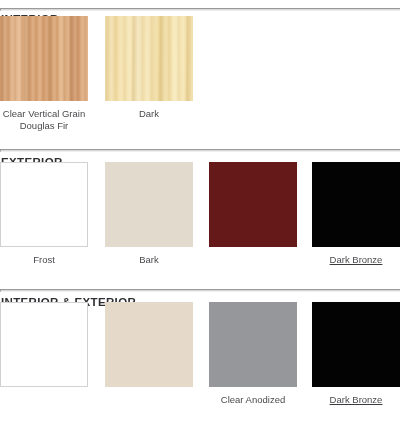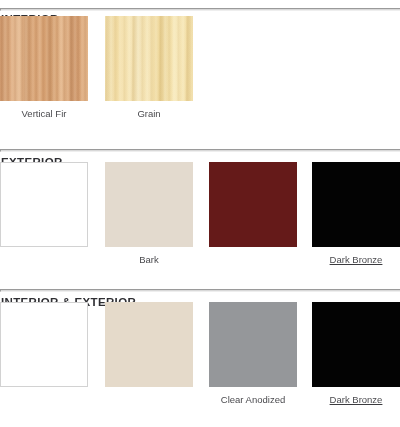--- a/index.html
+++ b/index.html
@@ -152,37 +152,41 @@
 
   <h2 class="section-title" id="title-exterior">EXTERIOR</h2>
 
   <h2 class="section-title" id="title-interior-exterior">INTERIOR &amp; EXTERIOR</h2>
 
   <div class="row" id="row-interior">
 
     <div class="cell c0">
       <div class="swatch wood-fir"></div>
       <div class="caption">
-        <span style="display: block;">Vertical Fir</span>
+        <span>Clear Vertical Grain</span>
+        <span style="display: block;">Douglas Fir</span>
       </div>
     </div>
 
     <div class="cell c1">
       <div class="swatch wood-pine"></div>
       <div class="caption">
-        <span>Grain</span>
+        <span>Dark</span>
       </div>
     </div>
 
   </div>
 
   <div class="row" id="row-exterior">
 
     <div class="cell c0">
       <div class="swatch bordered" style="background-color: rgb(255, 255, 255);"></div>
+      <div class="caption">
+        <span>Frost</span>
+      </div>
     </div>
 
     <div class="cell c1">
       <div class="swatch" style="background-color: rgb(227, 218, 206);"></div>
       <div class="caption">
         <span>Bark</span>
       </div>
     </div>
 
     <div class="cell c2">

